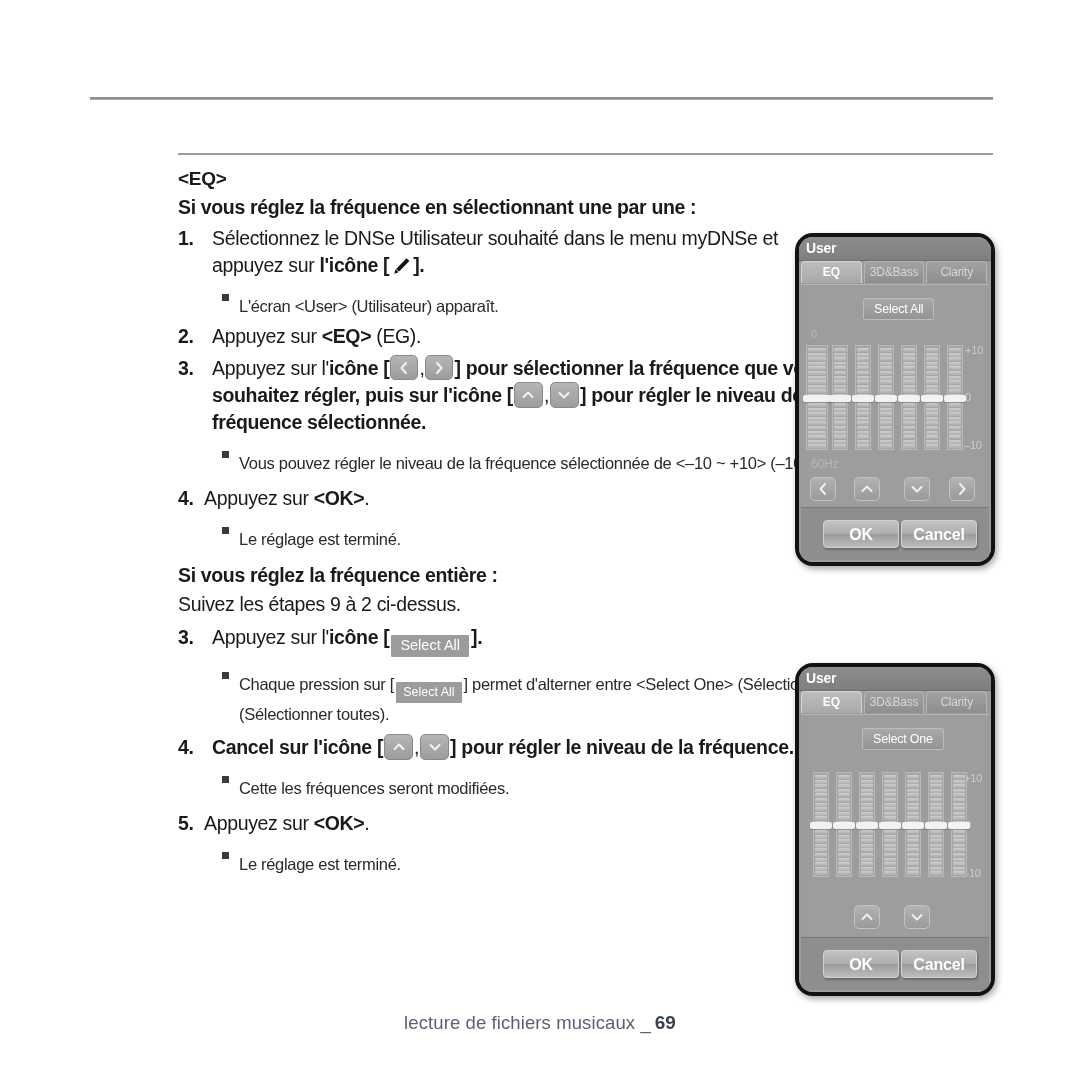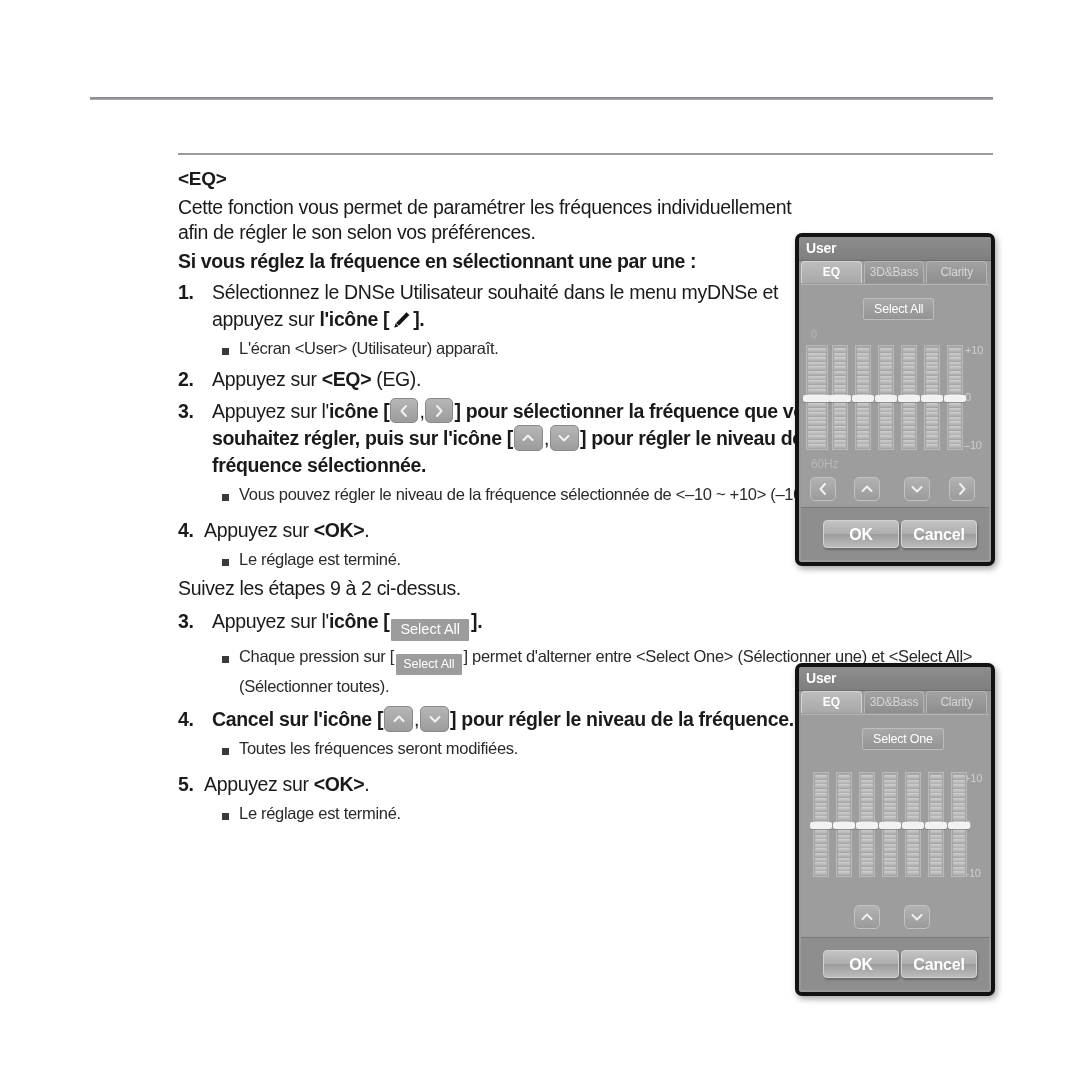--- a/index.html
+++ b/index.html
@@ -58,21 +58,21 @@
   .bullet{
     display:flex;margin:4px 0 0 44px;width:790px;
     font-size:16.5px;line-height:23px;letter-spacing:-0.3px;color:#2a2a2a;
   }
   .bullet .sq{
     flex:0 0 17px;padding-top:1px;
   }
   .bullet .sq i{
     display:inline-block;width:7px;height:7px;background:#3a3a3a;
   }
-  .bullet .btxt{flex:1;}
+  .bullet .btxt{flex:1;margin-top:12px;}
   .bullet.wide{width:830px;}
 
   
   .chip{
     display:inline-block;vertical-align:-5px;
     width:26px;height:23px;border-radius:5px;
     background:linear-gradient(to bottom,#b6b6b6,#9c9c9c);
     border:1px solid #8a8a8a;
     position:relative;margin:0 1px;
   }
@@ -88,21 +88,21 @@
     border-radius:1px;
   }
   .chip-sel.sm{font-size:12.5px;padding:3px 7px 3px 7px;}
   .pencil{display:inline-block;vertical-align:-4px;width:22px;height:20px;position:relative;margin:0 1px;}
   .pencil svg{position:absolute;left:0;top:0;}
 
   
   .device{
     position:absolute;
     border:4px solid #121212;
-    border-radius:7px;
+    border-radius:18px;
     background:#9a9a9a;
     box-shadow:2px 3px 6px rgba(0,0,0,0.35);
     overflow:hidden;
   }
   .dev-inner{position:absolute;left:0;top:0;right:0;bottom:0;background:#9a9a9a;}
   .dev-titlebar{
     height:24px;
     background:linear-gradient(to bottom,#8d8d8d,#7f7f7f);
     color:#ffffff;font-size:14px;font-weight:bold;
     padding:3px 0 0 7px;letter-spacing:-0.2px;
@@ -197,21 +197,20 @@
 
 <div class="page">
 
   <div class="rule-main"></div>
   <div class="rule-sub"></div>
 
   <div class="body">
 
     <p class="eq-label">&lt;EQ&gt;</p>
 
-    <p class="para">Cette fonction vous permet de paramétrer les fréquences individuellement afin de régler le son selon vos préférences.</p>
 
     <p class="bold-lead">Si vous réglez la fréquence en sélectionnant une par une :</p>
 
     <div class="step">
       <span class="num">1.</span>
       <span class="txt"><span>Sélectionnez le DNSe Utilisateur souhaité dans le menu myDNSe et appuyez sur </span><b>l'icône [</b><span class="pencil"><svg width="22" height="20" viewBox="0 0 22 20">
               <path d="M16.5 2.2 L19.4 5.1 L8.6 15.9 L4.4 17.6 L5.9 13.3 Z" fill="#141414"></path>
               <path d="M5.4 14.0 L4.5 17.4 L7.9 16.4 Z" fill="#141414"></path>
               <line x1="6.2" y1="13.4" x2="9.1" y2="16.3" stroke="#ffffff" stroke-width="1"></line>
             </svg></span><b>].</b></span>
@@ -245,20 +244,21 @@
 
     <div class="step tight" style="margin-top:10px;">
       <span class="num">4.</span>
       <span class="txt"><span>Appuyez sur </span><b>&lt;OK&gt;</b><span>.</span></span>
     </div>
     <div class="bullet">
       <span class="sq"><i></i></span>
       <span class="btxt">Le réglage est terminé.</span>
     </div>
 
+    <p class="bold-lead" style="margin-top:12px;">Si vous réglez la fréquence entière :</p>
     <p class="para" style="margin-top:4px;">Suivez les étapes 9 à 2 ci-dessus.</p>
 
     <div class="step" style="margin-top:7px;">
       <span class="num">3.</span>
       <span class="txt"><span>Appuyez sur l'</span><b>icône [</b><span class="chip-sel">Select All</span><b>].</b></span>
     </div>
     <div class="bullet wide">
       <span class="sq"><i></i></span>
       <span class="btxt"><span>Chaque pression sur [</span><span class="chip-sel sm">Select All</span><span>] permet d'alterner entre &lt;Select One&gt; (Sélectionner une) et &lt;Select All&gt; (Sélectionner toutes).</span></span>
     </div>
@@ -266,21 +266,21 @@
     <div class="step" style="margin-top:8px;">
       <span class="num">4.</span>
       <span class="txt"><b>Cancel sur l'icône [</b><span class="chip chip-tall"><svg width="14" height="12" viewBox="0 0 14 12">
               <polyline points="2.5,8 7,3.5 11.5,8" fill="none" stroke="#f3f3f3" stroke-width="2" stroke-linecap="round" stroke-linejoin="round"></polyline>
             </svg></span><span>,</span><span class="chip chip-tall"><svg width="14" height="12" viewBox="0 0 14 12">
               <polyline points="2.5,4 7,8.5 11.5,4" fill="none" stroke="#f3f3f3" stroke-width="2" stroke-linecap="round" stroke-linejoin="round"></polyline>
             </svg></span><b>] pour régler le niveau de la fréquence.</b></span>
     </div>
     <div class="bullet">
       <span class="sq"><i></i></span>
-      <span class="btxt">Toutes les fréquences seront modifiées.</span>
+      <span class="btxt">Cette les fréquences seront modifiées.</span>
     </div>
 
     <div class="step tight" style="margin-top:10px;">
       <span class="num">5.</span>
       <span class="txt"><span>Appuyez sur </span><b>&lt;OK&gt;</b><span>.</span></span>
     </div>
     <div class="bullet">
       <span class="sq"><i></i></span>
       <span class="btxt">Le réglage est terminé.</span>
     </div>
@@ -708,14 +708,17 @@
             </svg>
           </div>
       </div>
       <div class="dev-footer">
         <div class="okbtn" style="left:22px;width:76px;">OK</div>
         <div class="cancelbtn" style="left:100px;width:76px;">Cancel</div>
       </div>
     </div>
   </div>
 
+  <div class="pg-footer">
+    <span class="ftxt">lecture de fichiers musicaux _</span><span class="fnum">69</span>
+  </div>
 
 </div>
 
 </body></html>

